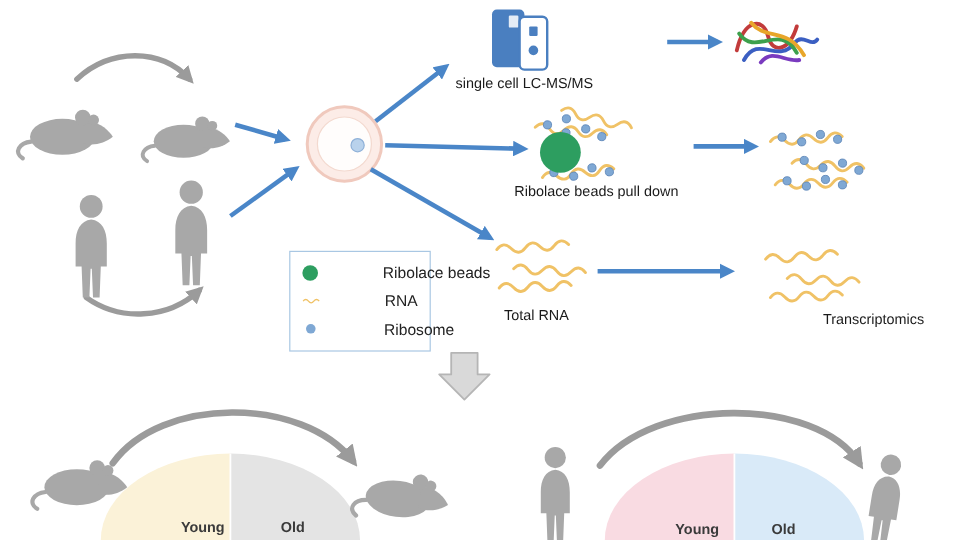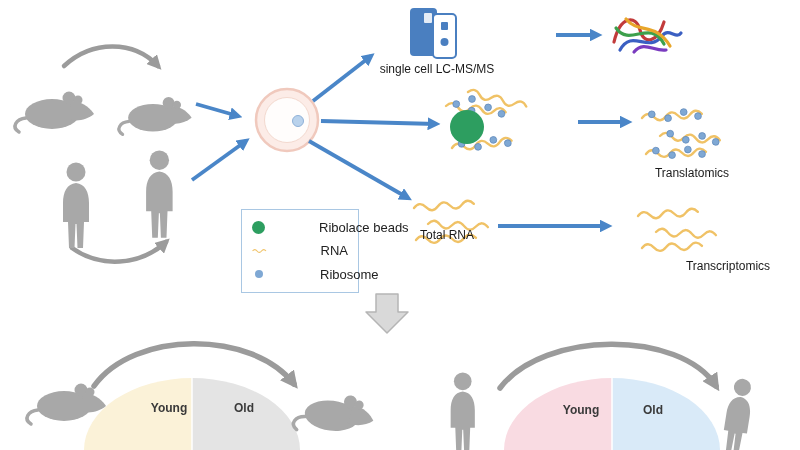--- a/index.html
+++ b/index.html
@@ -34,21 +34,21 @@
   .blockarrow{fill:var(--block-arrow-fill,#d9d9d9);stroke:#b5b5b5;stroke-width:1.5;stroke-linejoin:round;}
 
   
   .wedge-mouse-young{fill:var(--mouse-young-fill,#fbf2d8);}
   .wedge-mouse-old{fill:var(--mouse-old-fill,#e4e4e4);}
   .wedge-human-young{fill:var(--human-young-fill,#f9dbe2);}
   .wedge-human-old{fill:var(--human-old-fill,#d9eaf8);}
 
   
   .lbl{position:absolute;font-size:12px;color:#1a1a1a;text-align:center;line-height:1.2;}
-  .lbl.age{font-weight:bold;font-size:12px;color:#3a3a3a;}
+  .lbl.age{font-weight:bold;font-size:12px;color:#3a3a3a;margin-top:31px;}
 
   
   .legend{position:absolute;left:241px;top:209px;width:118px;height:84px;border:1px solid #a9c7e3;
           background:#fff;display:flex;flex-direction:column;justify-content:space-around;
           padding:6px 10px;box-sizing:border-box;}
   .legend-row{display:flex;align-items:center;gap:8px;}
   .leg-bead{width:13px;height:13px;border-radius:50%;background:var(--ribolace-green,#2d9e60);flex:0 0 auto;}
   .leg-rna path{stroke:var(--rna-yellow,#f0c266);}
   .leg-ribo{width:8px;height:8px;border-radius:50%;background:var(--ribosome-blue,#7fa8d4);margin:0 3px;flex:0 0 auto;}
   .leg-txt{font-size:13px;color:#222;white-space:nowrap;padding-left:46px;}
@@ -171,22 +171,22 @@
 
     <path class="blockarrow" d="M376,294 L398,294 L398,312 L408,312 L387,333 L366,312 L376,312 Z"></path>
 
     <use href="#mouse-shape" class="sil" transform="translate(26,378)"></use>
     <use href="#mouse-shape" class="sil" transform="translate(294,388) rotate(7 40 25)"></use>
     <use href="#human-shape" class="sil" transform="translate(446,372) scale(0.93)"></use>
     <use href="#human-shape" class="sil" transform="translate(722,378) scale(0.9) rotate(9 18 40)"></use>
   </svg>
 
   <div class="lbl" style="left:352px;top:62px;width:170px">single cell LC-MS/MS</div>
-  <div class="lbl" style="left:622px;top:166px;width:140px">Translatomics</div>
-  <div class="lbl" style="left:387px;top:228px;width:120px">Total RNA</div>
+  <div class="lbl" style="left:397px;top:152px;width:200px">Ribolace beads pull down</div>
+  <div class="lbl" style="left:387px;top:256px;width:120px">Total RNA</div>
   <div class="lbl" style="left:658px;top:259px;width:140px">Transcriptomics</div>
 
   <div class="lbl age" style="left:129px;top:401px;width:80px">Young</div>
   <div class="lbl age" style="left:204px;top:401px;width:80px">Old</div>
   <div class="lbl age" style="left:541px;top:403px;width:80px">Young</div>
   <div class="lbl age" style="left:613px;top:403px;width:80px">Old</div>
 
   <div class="legend">
     <div class="legend-row">
       <span class="leg-bead"></span>

